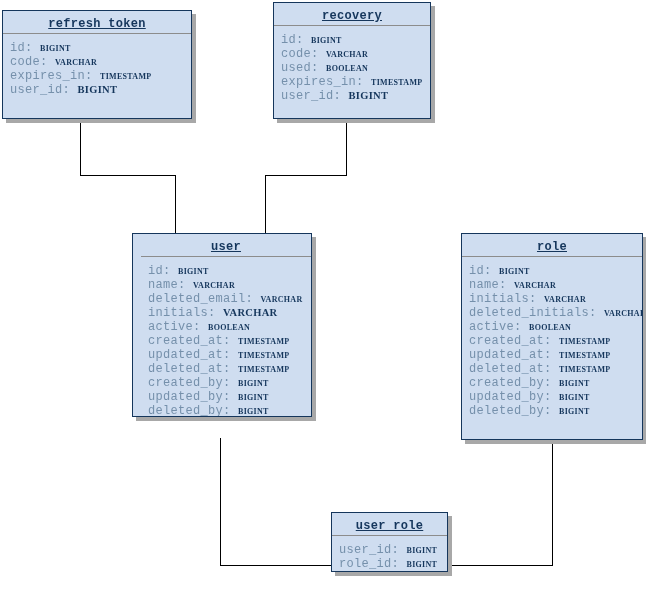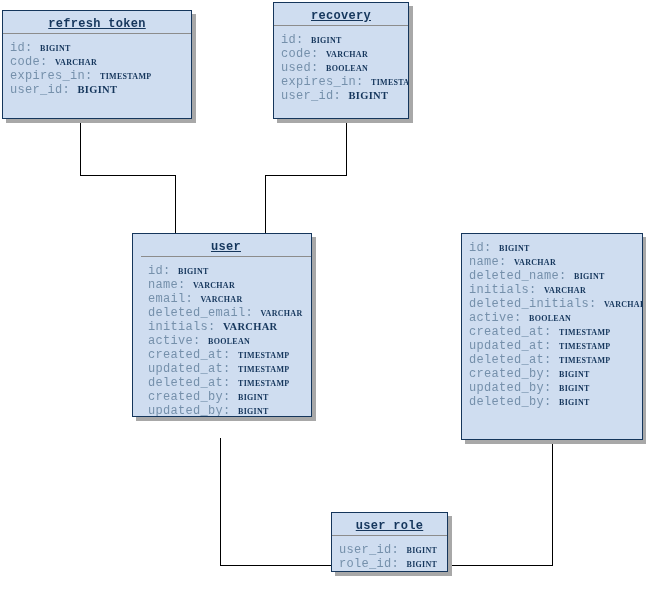--- a/index.html
+++ b/index.html
@@ -95,54 +95,53 @@
   <div class="erd-table" style="left:2px; top:10px; width:190px; height:109px;">
       <div class="t-title"><span class="t-title-text">refresh_token</span></div>
       <div class="t-fields">
         <div class="t-row"><span class="f-name">id: </span><span class="f-type">BIGINT</span></div>
         <div class="t-row"><span class="f-name">code: </span><span class="f-type">VARCHAR</span></div>
         <div class="t-row"><span class="f-name">expires_in: </span><span class="f-type">TIMESTAMP</span></div>
         <div class="t-row"><span class="f-name">user_id: </span><span class="f-type em">BIGINT</span></div>
       </div>
     </div>
 
-  <div class="erd-table" style="left:273px; top:2px; width:136px; height:117px;">
+  <div class="erd-table" style="left:273px; top:2px; width:158px; height:117px;">
       <div class="t-title"><span class="t-title-text">recovery</span></div>
       <div class="t-fields">
         <div class="t-row"><span class="f-name">id: </span><span class="f-type">BIGINT</span></div>
         <div class="t-row"><span class="f-name">code: </span><span class="f-type">VARCHAR</span></div>
         <div class="t-row"><span class="f-name">used: </span><span class="f-type">BOOLEAN</span></div>
         <div class="t-row"><span class="f-name">expires_in: </span><span class="f-type">TIMESTAMP</span></div>
         <div class="t-row"><span class="f-name">user_id: </span><span class="f-type em">BIGINT</span></div>
       </div>
     </div>
 
   <div class="erd-table" style="left:132px; top:233px; width:180px; height:184px;padding-left:8px;">
       <div class="t-title"><span class="t-title-text">user</span></div>
       <div class="t-fields">
         <div class="t-row"><span class="f-name">id: </span><span class="f-type">BIGINT</span></div>
         <div class="t-row"><span class="f-name">name: </span><span class="f-type">VARCHAR</span></div>
-        <div class="t-row"><span class="f-name">email: </span><span class="f-type">VARCHAR</span></div>
         <div class="t-row"><span class="f-name">deleted_email: </span><span class="f-type">VARCHAR</span></div>
         <div class="t-row"><span class="f-name">initials: </span><span class="f-type em">VARCHAR</span></div>
         <div class="t-row"><span class="f-name">active: </span><span class="f-type">BOOLEAN</span></div>
         <div class="t-row"><span class="f-name">created_at: </span><span class="f-type">TIMESTAMP</span></div>
         <div class="t-row"><span class="f-name">updated_at: </span><span class="f-type">TIMESTAMP</span></div>
         <div class="t-row"><span class="f-name">deleted_at: </span><span class="f-type">TIMESTAMP</span></div>
         <div class="t-row"><span class="f-name">created_by: </span><span class="f-type">BIGINT</span></div>
         <div class="t-row"><span class="f-name">updated_by: </span><span class="f-type">BIGINT</span></div>
         <div class="t-row"><span class="f-name">deleted_by: </span><span class="f-type">BIGINT</span></div>
       </div>
     </div>
 
   <div class="erd-table" style="left:461px; top:233px; width:182px; height:207px;">
+      <div class="t-title"><span class="t-title-text">role</span></div>
       <div class="t-fields">
         <div class="t-row"><span class="f-name">id: </span><span class="f-type">BIGINT</span></div>
         <div class="t-row"><span class="f-name">name: </span><span class="f-type">VARCHAR</span></div>
-        <div class="t-row"><span class="f-name">deleted_name: </span><span class="f-type">BIGINT</span></div>
         <div class="t-row"><span class="f-name">initials: </span><span class="f-type">VARCHAR</span></div>
         <div class="t-row"><span class="f-name">deleted_initials: </span><span class="f-type">VARCHAR</span></div>
         <div class="t-row"><span class="f-name">active: </span><span class="f-type">BOOLEAN</span></div>
         <div class="t-row"><span class="f-name">created_at: </span><span class="f-type">TIMESTAMP</span></div>
         <div class="t-row"><span class="f-name">updated_at: </span><span class="f-type">TIMESTAMP</span></div>
         <div class="t-row"><span class="f-name">deleted_at: </span><span class="f-type">TIMESTAMP</span></div>
         <div class="t-row"><span class="f-name">created_by: </span><span class="f-type">BIGINT</span></div>
         <div class="t-row"><span class="f-name">updated_by: </span><span class="f-type">BIGINT</span></div>
         <div class="t-row"><span class="f-name">deleted_by: </span><span class="f-type">BIGINT</span></div>
       </div>

